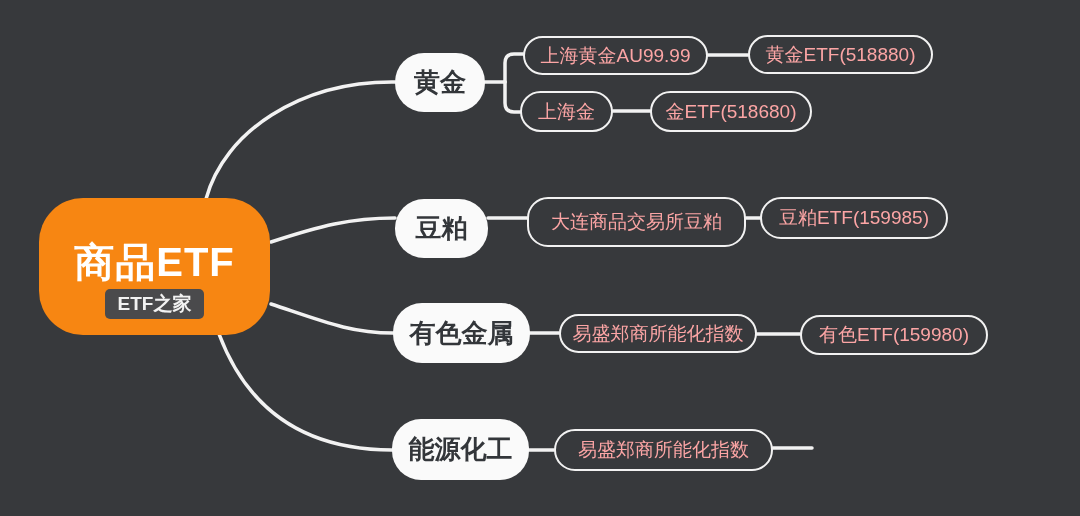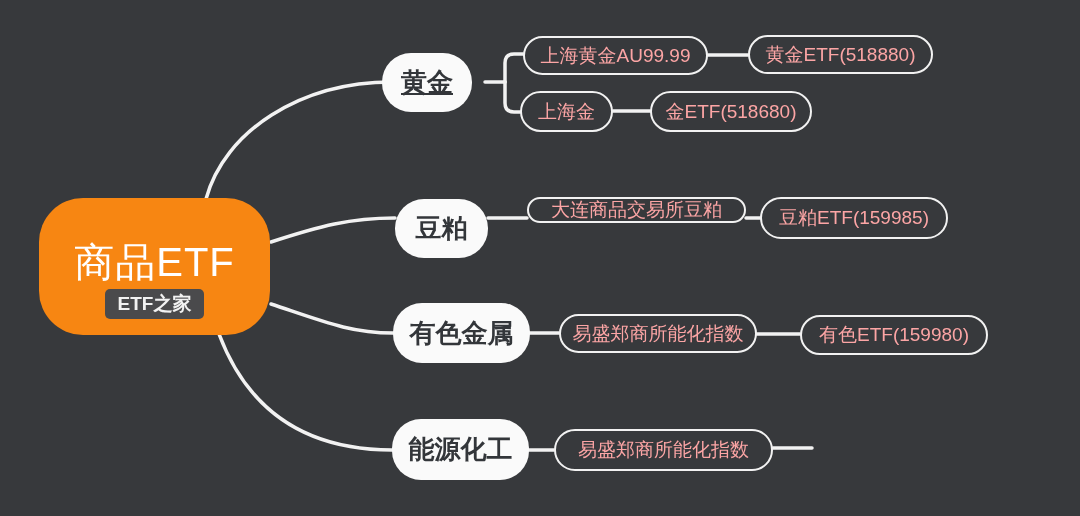--- a/index.html
+++ b/index.html
@@ -21,46 +21,46 @@
   svg.wires path{stroke:var(--line);stroke-width:3.5;fill:none;stroke-linecap:round;}
 
   .node{position:absolute;display:flex;align-items:center;justify-content:center;z-index:1;white-space:nowrap;}
 
   
   .root{
     left:39px;top:198px;width:231px;height:137px;
     background:var(--accent);border-radius:44px;
     flex-direction:column;gap:7px;
   }
-  .root-title{color:#FFFFFF;font-size:40px;font-weight:normal;letter-spacing:1px;line-height:1;margin-top:28px;}
+  .root-title{color:#FFFFFF;font-size:40px;font-weight:bold;letter-spacing:1px;line-height:1;margin-top:28px;}
   .root-badge{
     background:var(--badge-bg);color:#F2F2F2;font-size:19px;font-weight:bold;
     padding:3px 13px;border-radius:5px;line-height:1.3;
   }
 
   
   .branch{
     background:var(--node-fill);border-radius:29px;
     color:var(--dark-text);font-size:26px;font-weight:bold;
   }
-  .branch.gold  {left:382px;top:53px; width:90px; height:59px;text-decoration:underline;}
+  .branch.gold  {left:395px;top:53px; width:90px; height:59px;}
   .branch.soy   {left:395px;top:199px;width:93px; height:59px;font-family:Liberation Serif, serif;}
   .branch.metal {left:393px;top:303px;width:137px;height:60px;}
   .branch.energy{left:392px;top:419px;width:137px;height:61px;}
 
   
   .leaf{
     background:var(--bg);border:2.5px solid var(--line);border-radius:21px;
     color:#fca5a5;font-size:19px;font-weight:500;
   }
   .leaf.c1a{left:523px;top:36px; width:185px;height:39px;}
   .leaf.g1a{left:748px;top:35px; width:185px;height:39px;}
   .leaf.c1b{left:520px;top:91px; width:93px; height:41px;}
   .leaf.g1b{left:650px;top:91px; width:162px;height:41px;}
-  .leaf.c2 {left:527px;top:197px;width:219px;height:26px;}
+  .leaf.c2 {left:527px;top:197px;width:219px;height:50px;}
   .leaf.g2 {left:760px;top:197px;width:188px;height:42px;}
   .leaf.c3 {left:559px;top:314px;width:198px;height:39px;}
   .leaf.g3 {left:800px;top:315px;width:188px;height:40px;}
   .leaf.c4 {left:554px;top:429px;width:219px;height:42px;}
   .leaf.g4 {left:812px;top:426px;width:228px;height:42px;}
 </style>
 </head>
 <body>
 
 <div class="canvas">

